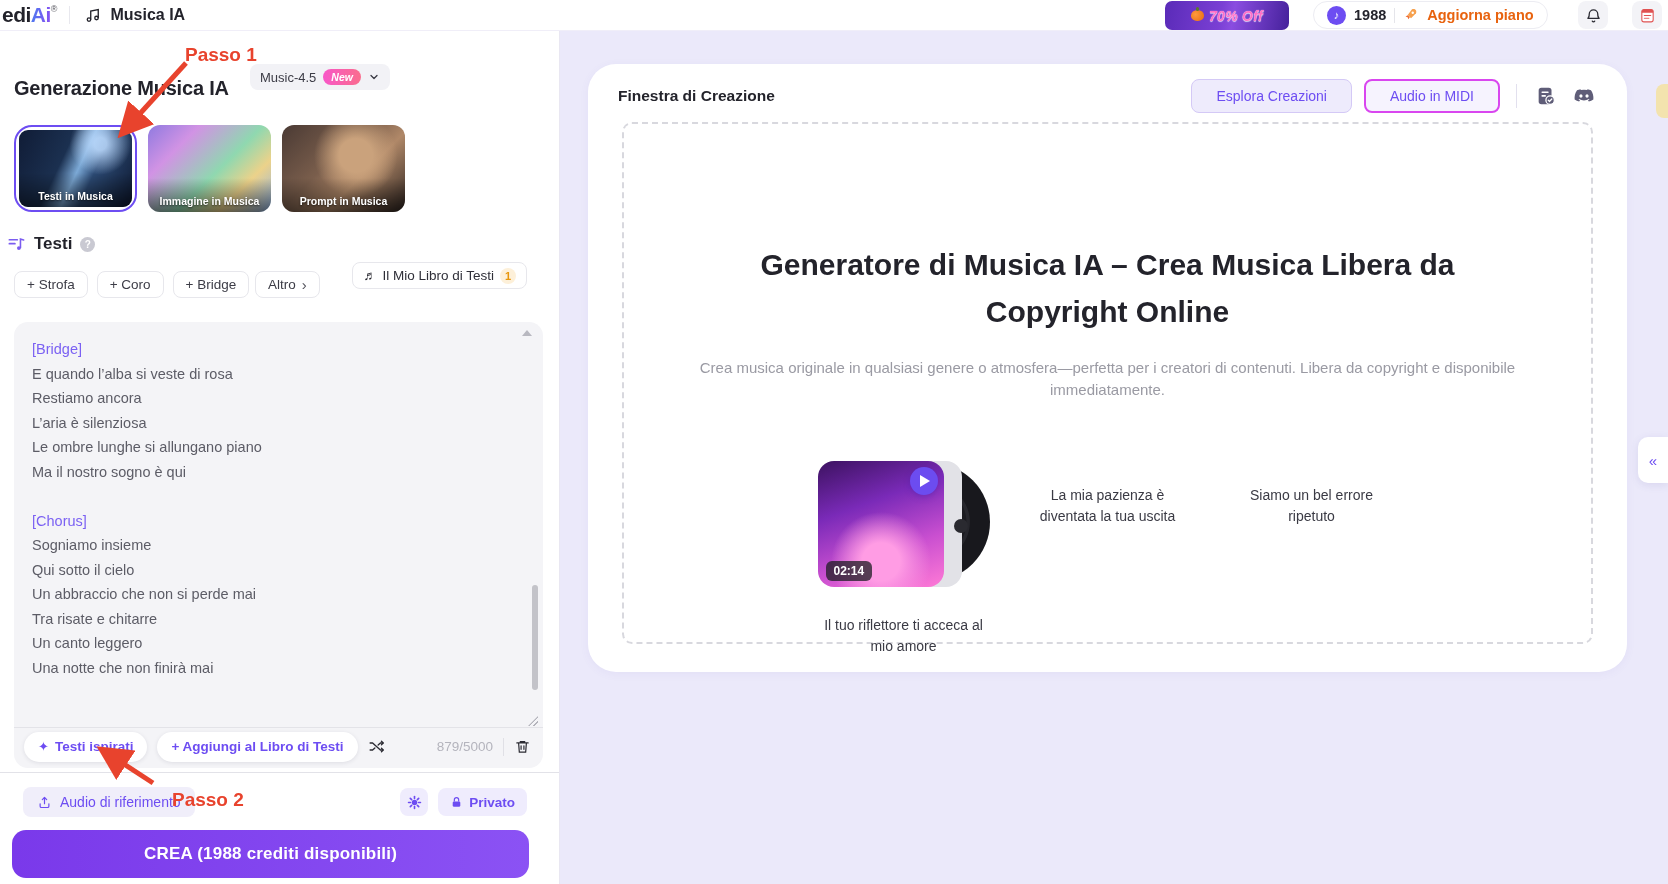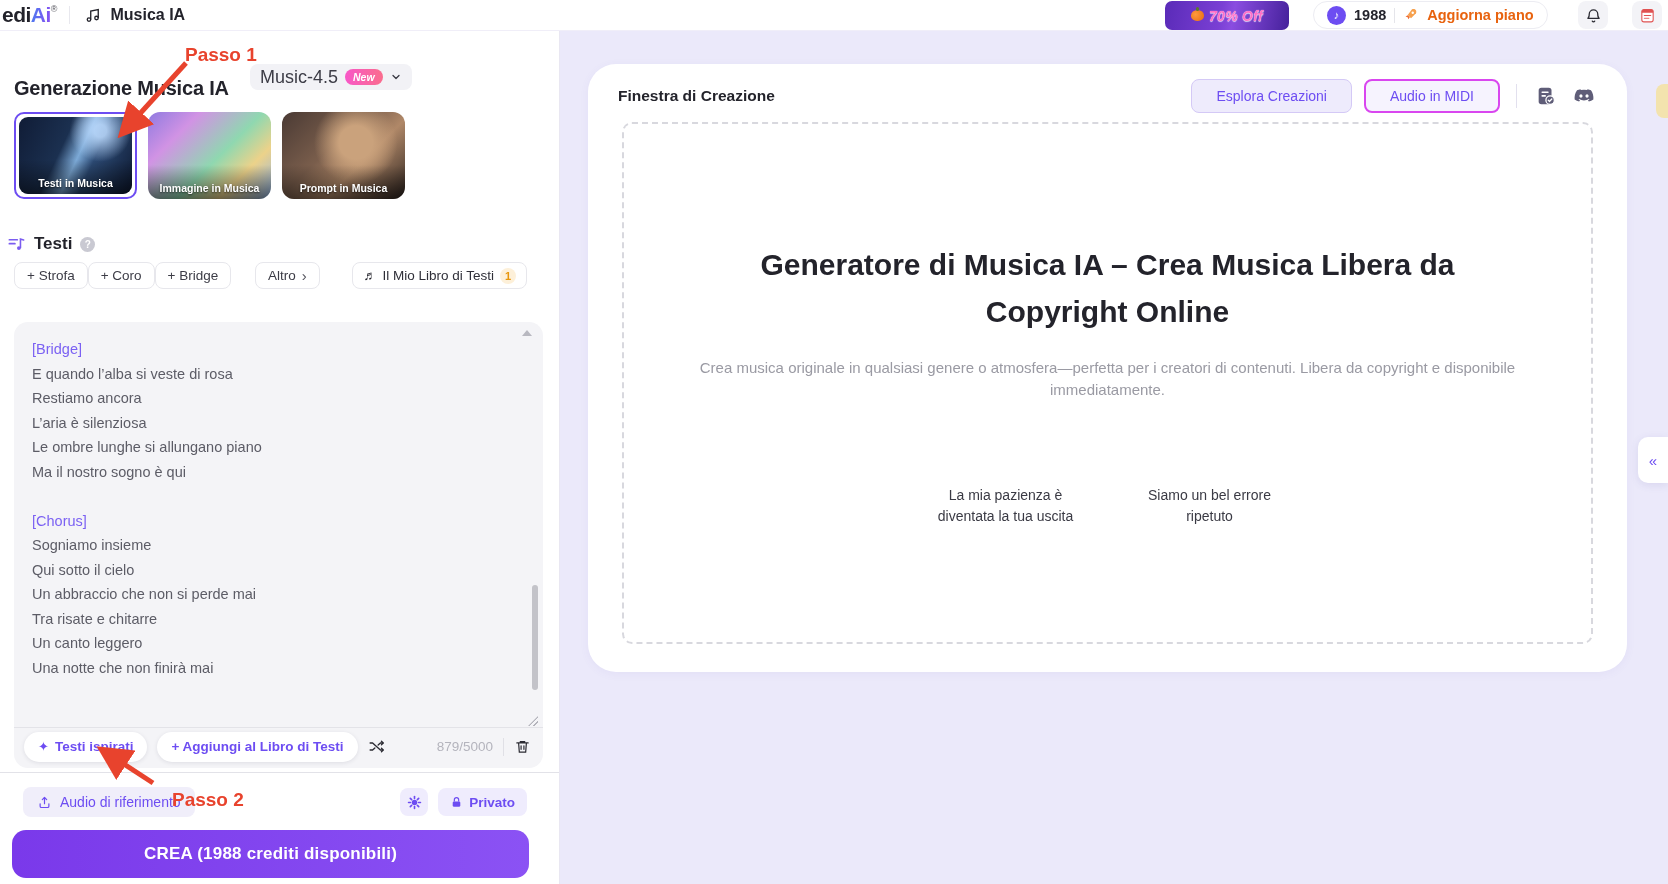--- a/index.html
+++ b/index.html
@@ -23,40 +23,40 @@
   .credits-val{font-size:14.5px;font-weight:700;color:#23232b;}
   .credits-sep{width:1px;height:15px;background:#e5e5ea;}
   .upgrade-label{font-size:14.5px;font-weight:600;color:#e8630f;}
   .icon-btn{position:absolute;top:1px;width:30px;height:28px;border-radius:8px;background:#f3f3f7;display:flex;align-items:center;justify-content:center;cursor:pointer;}
   .icon-btn svg{width:17px;height:17px;}
 
   
   .sidebar{position:absolute;left:0;top:31px;width:560px;height:853px;background:#fff;border-right:1px solid #e9e7f2;z-index:20;}
   .s-heading{position:absolute;left:14px;top:33px;font-size:20px;font-weight:800;color:#23232b;letter-spacing:-0.2px;}
   .model-pill{position:absolute;left:250px;top:33px;height:26px;background:#f2f2f6;border-radius:8px;display:flex;align-items:center;gap:7px;padding:0 10px;cursor:pointer;}
-  .model-name{font-size:18px;color:#3c3c46;}
+  .model-name{font-size:13px;color:#3c3c46;}
   .model-badge{font-size:10.5px;font-weight:800;font-style:italic;color:#fff;background:linear-gradient(90deg,#f857c8,#fa6d8d);border-radius:10px;padding:2px 8px;}
   .model-pill svg{width:12px;height:12px;}
 
   .modes{position:absolute;left:14px;top:81px;display:flex;gap:11px;}
-  .mode{width:123px;height:87px;border-radius:10px;position:relative;cursor:pointer;flex:0 0 auto;}
+  .mode{width:123px;height:87px;border-radius:18px;position:relative;cursor:pointer;flex:0 0 auto;margin-top:13px;}
   .mode .mode-art{position:absolute;inset:0;border-radius:12px;overflow:hidden;}
   .mode.selected{border:2px solid #6d4df2;padding:3px;}
   .mode.selected .mode-art{position:absolute;inset:3px;border-radius:9px;}
   .art-m0{background:radial-gradient(circle at 72% 18%,rgba(190,220,255,.85) 0 6%,rgba(190,220,255,0) 30%),linear-gradient(115deg,#101c36 0%,#1b3050 38%,#7ca9d6 52%,#2c4a74 64%,#0d1830 100%);}
   .art-m1{background:linear-gradient(135deg,#8f7ae0 0%,#d193e4 25%,#8fd8b0 55%,#ecd28a 75%,#90b4e6 100%);}
   .art-m2{background:radial-gradient(circle at 60% 35%,#caa27c 0 18%,rgba(0,0,0,0) 45%),linear-gradient(135deg,#4a3a34 0%,#7a5e4c 40%,#b08868 62%,#2e2420 100%);}
   .mode-art:after{content:"";position:absolute;left:0;right:0;bottom:0;height:34px;background:linear-gradient(rgba(0,0,0,0),rgba(0,0,0,.55));}
   .mode-label{position:absolute;left:0;right:0;bottom:5px;text-align:center;font-size:10.5px;font-weight:700;color:#fff;text-shadow:0 1px 2px rgba(0,0,0,.6);z-index:2;}
 
   .testi-head{position:absolute;left:7px;top:203px;display:flex;align-items:center;gap:8px;}
   .testi-title{font-size:17px;font-weight:800;color:#23232b;}
   .help-circle{width:15px;height:15px;border-radius:50%;background:#c9c9d2;color:#fff;font-size:10px;font-weight:700;display:flex;align-items:center;justify-content:center;cursor:pointer;}
 
-  .chips-row{position:absolute;left:14px;top:231px;display:flex;align-items:flex-start;}
+  .chips-row{position:absolute;left:14px;top:240px;display:flex;gap:9px;align-items:flex-start;}
   .chip{height:27px;padding:0 12px;border:1px solid #e7e7ec;background:#fff;border-radius:8px;font-size:13.5px;color:#3c3c46;display:flex;align-items:center;gap:4px;cursor:pointer;}
   .chip .chev{font-size:15px;color:#55555e;margin-left:2px;}
   .library-pill{position:absolute;right:32px;top:231px;height:27px;border:1px solid #e7e7ec;background:#fff;border-radius:8px;display:flex;align-items:center;gap:6px;padding:0 10px;font-size:13.5px;color:#2f2f38;cursor:pointer;}
   .library-badge{width:16px;height:16px;border-radius:50%;background:#fdf0d9;color:#e8960c;font-size:11px;font-weight:700;display:flex;align-items:center;justify-content:center;}
 
   .lyrics-box{position:absolute;left:14px;right:16px;top:291px;height:446px;background:#f4f4f7;border-radius:14px;}
   .lyrics-text{position:absolute;left:0;right:0;top:0;height:406px;border-bottom:1px solid #e3e3e8;padding:15px 24px 0 18px;overflow:hidden;cursor:text;}
   .lyric-line{font-size:14.5px;line-height:24.5px;color:#5c5c66;white-space:nowrap;}
   .lyric-tag{color:#7b61f3;}
   .lyric-gap{height:24.5px;}
@@ -368,20 +368,33 @@
             <path d="M19.6 5.7A16 16 0 0 0 15.9 4.5l-.5 1a14.8 14.8 0 0 0-6.8 0l-.5-1a16 16 0 0 0-3.7 1.2C2.1 9.1 1.5 12.4 1.8 15.7a16.1 16.1 0 0 0 4.9 2.4l1-1.6c-.6-.2-1.1-.5-1.6-.8l.4-.3a11.5 11.5 0 0 0 11 0l.4.3c-.5.3-1 .6-1.6.8l1 1.6a16.1 16.1 0 0 0 4.9-2.4c.4-3.8-.6-7-2.6-10zM8.7 13.8c-.9 0-1.7-.9-1.7-1.9s.8-1.9 1.7-1.9 1.7.9 1.7 1.9-.8 1.9-1.7 1.9zm6.6 0c-.9 0-1.7-.9-1.7-1.9s.8-1.9 1.7-1.9 1.7.9 1.7 1.9-.8 1.9-1.7 1.9z"></path>
           </svg>
       </span>
     </div>
 
     <div class="dashed-box">
       <h2 class="hero-title">Generatore di Musica IA – Crea Musica Libera da Copyright Online</h2>
       <p class="hero-sub">Crea musica originale in qualsiasi genere o atmosfera—perfetta per i creatori di contenuti. Libera da copyright e disponibile immediatamente.</p>
       <div class="samples" id="samples">
           <div class="sample">
+            <div class="art-wrap">
+              <div class="vinyl"></div>
+              <div class="sleeve"></div>
+              <div class="notch"></div>
+              <div class="album-art art-s0"></div>
+              <div class="play-btn">
+                <div class="play-tri"></div>
+              </div>
+              <div class="duration">02:14</div>
+            </div>
+            <div class="caption">Il tuo riflettore ti acceca al mio amore</div>
+          </div>
+          <div class="sample">
             <div class="caption">La mia pazienza è diventata la tua uscita</div>
           </div>
           <div class="sample">
             <div class="caption">Siamo un bel errore ripetuto</div>
           </div>
         </div>
     </div>
   </main>
 
   <div class="collapse-tab">«</div>

